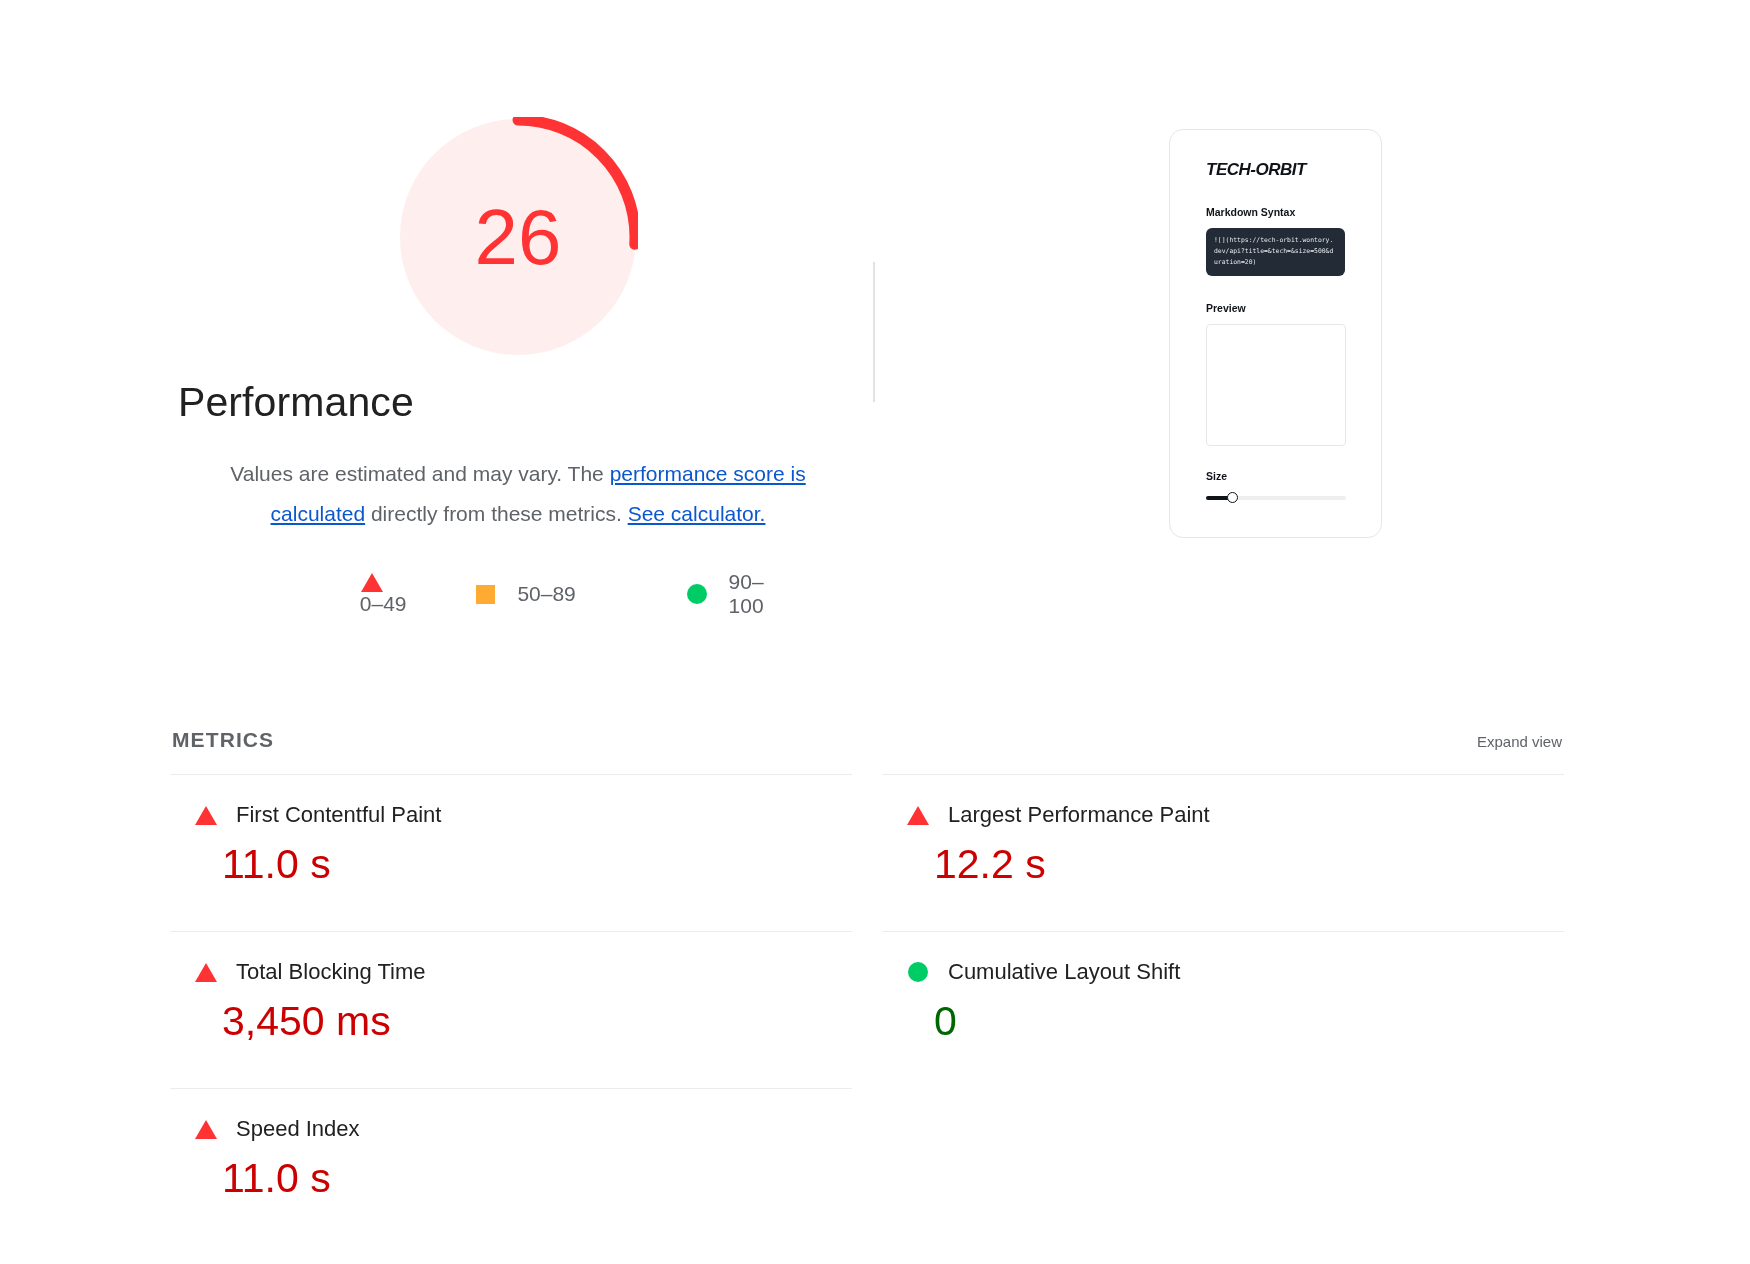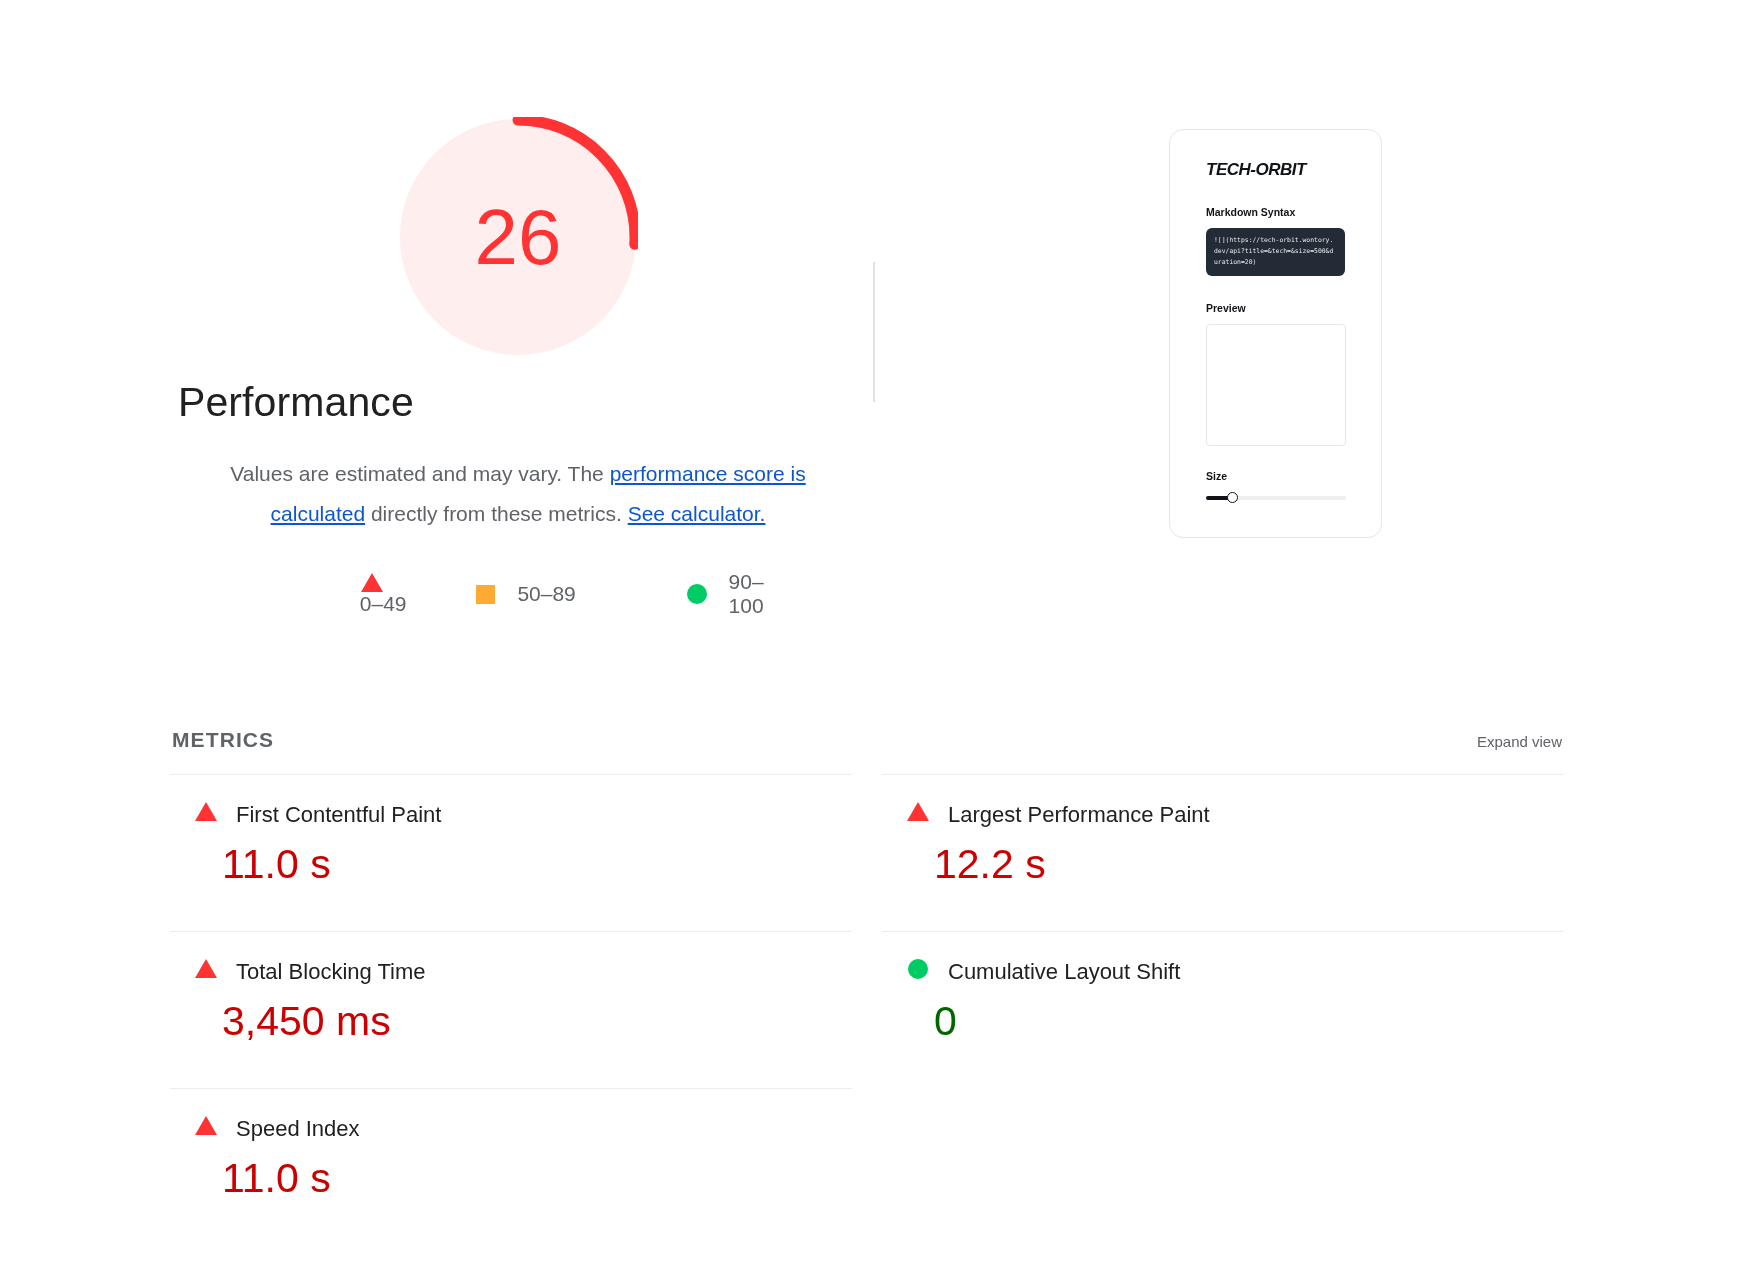--- a/index.html
+++ b/index.html
@@ -246,21 +246,21 @@
   }
   .metric-cell {
     border-top: 1.5px solid #ebecee;
     padding: 27px 0 22px 0;
     box-sizing: border-box;
     height: 157px;
   }
   .metric-cell.blank { border-top: none; }
   .metric-head {
     display: flex;
-    align-items: flex-start;
+    align-items: center;
   }
   .metric-icon {
     width: 24px;
     display: flex;
     justify-content: center;
     margin-left: 24px;
   }
   .metric-name {
     margin-left: 18px;
     font-size: 22px;

